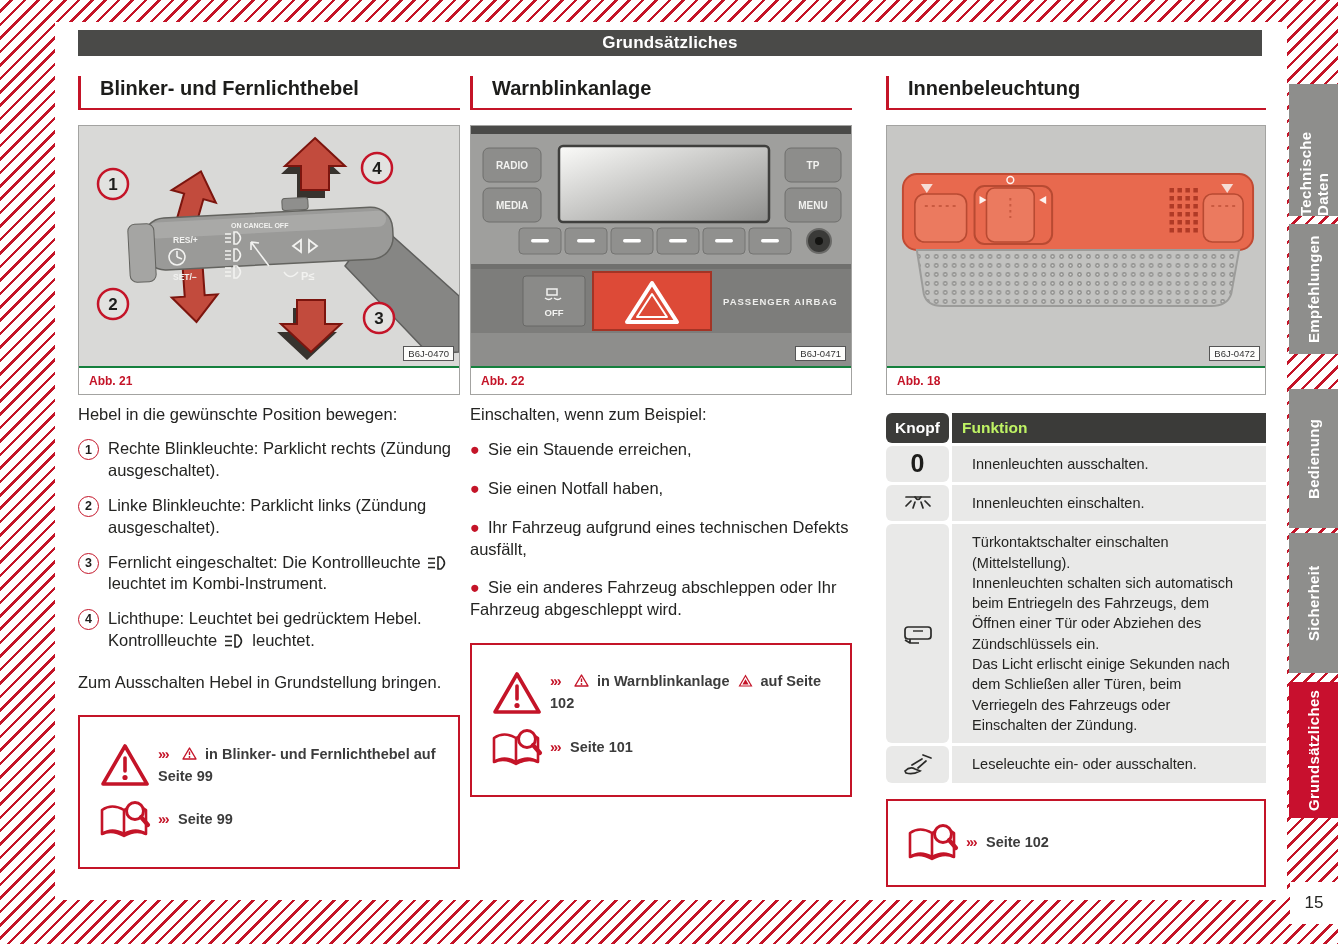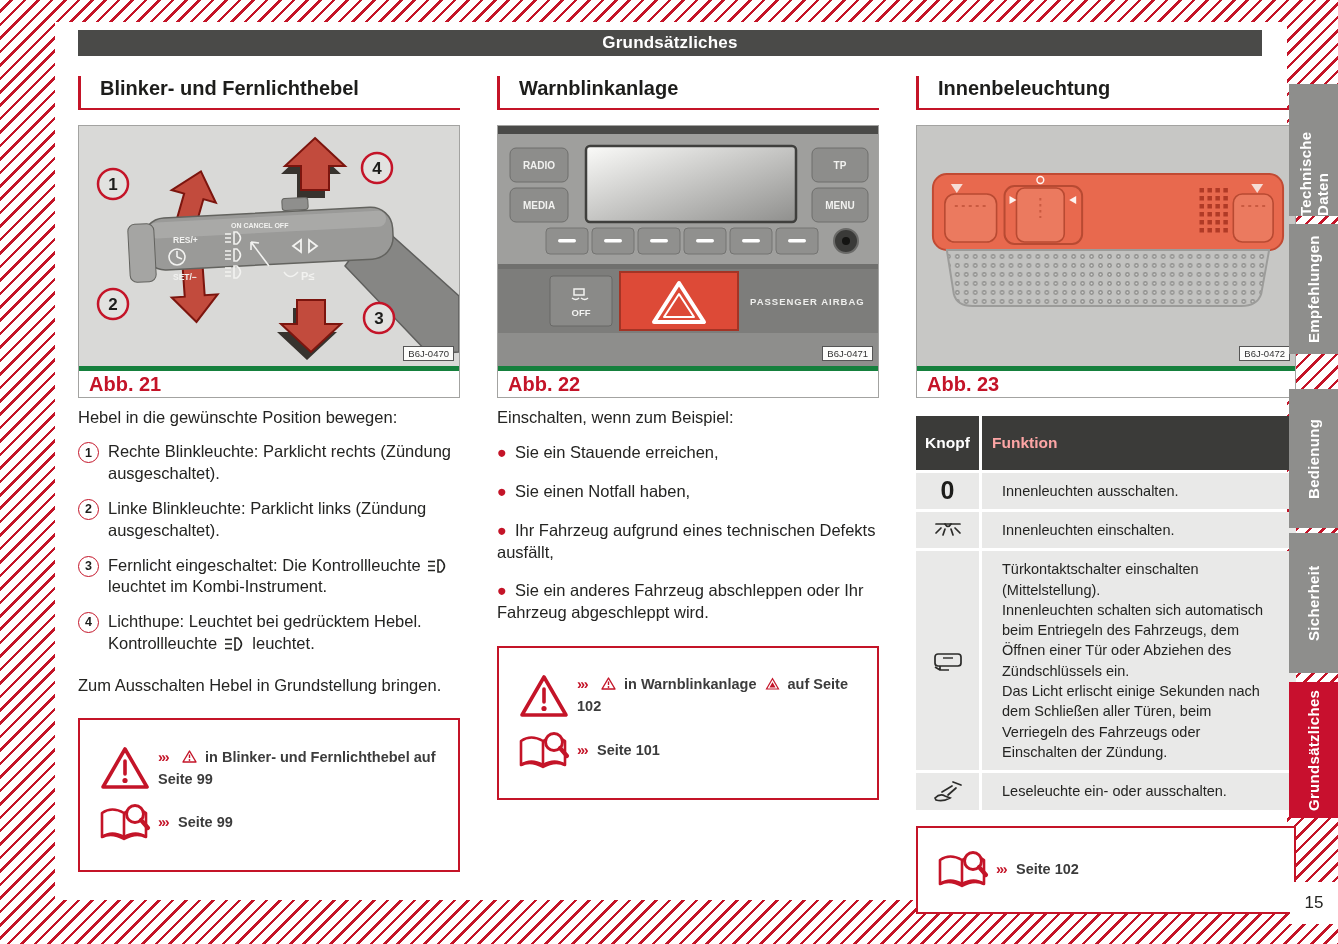--- a/index.html
+++ b/index.html
@@ -3,49 +3,49 @@
 <meta charset="utf-8">
 <style>
   html,body{margin:0;padding:0;background:#888;}
   .page{position:relative;width:1338px;height:944px;overflow:hidden;
     background:repeating-linear-gradient(135deg,#ffffff 0 7px,#c41428 7px 9.5px);
     font-family:"Liberation Sans",sans-serif;color:#242422;}
   .content{position:absolute;left:55px;top:22px;width:1232px;height:878px;background:#ffffff;}
   .header-bar{position:absolute;left:78px;top:30px;width:1184px;height:26px;background:#4a4a48;
     color:#fff;font-weight:700;font-size:17px;display:flex;align-items:center;justify-content:center;letter-spacing:.2px;}
   .col{position:absolute;top:76px;width:382px;}
-  .col1{left:78px}.col2{left:497px}.col3{left:916px;width:380px}
+  .col1{left:78px}.col2{left:470px}.col3{left:886px;width:380px}
   .sec-title{font-size:20px;font-weight:700;color:#1d1d1b;border-left:3px solid #c41428;
     border-bottom:2px solid #c41428;padding:1px 0 9px 19px;line-height:1.1;}
   .figure{margin-top:15px;border:1px solid #a3a3a1;background:#fff;}
   .fig-img{position:relative;height:240px;overflow:hidden;background:#d9d9d7;}
   .fig-img svg{display:block;width:100%;height:100%;}
   .fig-code{position:absolute;right:5px;bottom:5px;background:#fdfdfb;border:1px solid #555;
     font-size:9.5px;color:#333;padding:0 4px;line-height:13px;}
-  .fig-caption{border-top:5px solid #15803d;height:26px;display:flex;align-items:center;
-    padding-left:10px;color:#c41428;font-weight:700;font-size:20px;background:#fff;}
+  .fig-caption{border-top:2px solid #15803d;height:26px;display:flex;align-items:center;
+    padding-left:10px;color:#c41428;font-weight:700;font-size:12px;background:#fff;}
   .intro{font-size:16.5px;margin:9px 0 4px;line-height:1.3;}
   .num-item{display:flex;gap:9px;margin-top:13px;font-size:16.5px;line-height:1.32;}
   .badge{flex:0 0 19px;height:19px;border:1.6px solid #c41428;border-radius:50%;font-size:12.5px;
     font-weight:700;display:flex;align-items:center;justify-content:center;margin-top:1px;color:#1d1d1b;}
   .outro{margin-top:20px;font-size:16.5px;line-height:1.3;}
   .bullet{font-size:16.5px;line-height:1.34;margin-top:13px;}
   .dot{color:#c41428;margin-right:8px;}
   .refbox{border:2px solid #c41428;margin-top:22px;padding:16px 12px;background:#fff;}
   .ref-row{display:flex;align-items:center;margin:9px 0;}
   .ref-icon{flex:0 0 66px;display:flex;justify-content:center;align-items:center;}
   .ref-text{font-size:14.5px;font-weight:700;color:#3c3c3c;line-height:1.5;margin:0;}
   .arrows{color:#c41428;letter-spacing:-1.5px;margin-right:6px;font-weight:700;}
   .inline-ic{margin:0 4px;vertical-align:-1px;}
   .ktable{margin-top:18px;}
   .krow{display:flex;margin-bottom:3px;}
-  .kcell-icon{flex:0 0 63px;background:#e9e9e8;display:flex;align-items:center;justify-content:center;margin-right:3px;}
+  .kcell-icon{flex:0 0 63px;background:#e9e9e8;display:flex;align-items:center;justify-content:center;margin-right:3px;border-radius:6px;}
   .kcell-text{flex:1;background:#e9e9e8;padding:8px 20px;font-size:14.5px;line-height:1.4;white-space:pre-line;}
   .khead .kcell-icon{background:#3b3b39;color:#fff;font-weight:700;font-size:15.5px;padding:4px 0;}
-  .khead .kcell-text{background:#3b3b39;color:#fca5a5;font-weight:700;font-size:15.5px;padding:16px 10px;}
+  .khead .kcell-text{background:#3b3b39;color:#bef264;font-weight:700;font-size:15.5px;padding:4px 10px;}
   .zero{font-size:25px;font-weight:700;color:#1d1d1b;}
   .side-tab{position:absolute;left:1289px;width:49px;background:#8e8e8c;color:#fff;font-weight:700;
     font-size:15px;display:flex;align-items:center;justify-content:center;
     writing-mode:vertical-rl;transform:rotate(180deg);letter-spacing:.3px;}
   .side-tab.active{background:#c8102e;}
   .page-num{position:absolute;left:1290px;top:882px;width:48px;height:42px;background:#fff;
     display:flex;align-items:center;justify-content:center;font-size:17px;color:#242422;}
   .hb-glyph{vertical-align:-2px;margin:0 3px;}
 </style>
 </head>
@@ -371,21 +371,21 @@
                   <rect x="24" y="40" width="4.5" height="4.5"></rect>
               </g>
             </g>
             <rect x="318" y="68" width="40" height="48" rx="9" fill="#eb7a5f" stroke="#b84a32" stroke-width="1.6"></rect>
             <path d="M326 80 h24" stroke="#c95a40" stroke-width="2" stroke-dasharray="3 4"></path>
           </g>
           <path d="M30 124 L354 124 L346 168 Q342 180 326 180 L56 180 Q40 180 37 168 Z" fill="url(#lensP)" stroke="#9c9c9a" stroke-width="2"></path>
         </svg>
         <div class="fig-code">B6J-0472</div>
       </div>
-      <div class="fig-caption">Abb. 23</div>
+      <div class="fig-caption">Abb. 18</div>
     </div>
 
     <div class="ktable">
       <div class="krow khead">
         <div class="kcell-icon">Knopf</div>
         <div class="kcell-text">Funktion</div>
       </div>
       <div class="krow">
         <div class="kcell-icon">
             <span class="zero">0</span>

